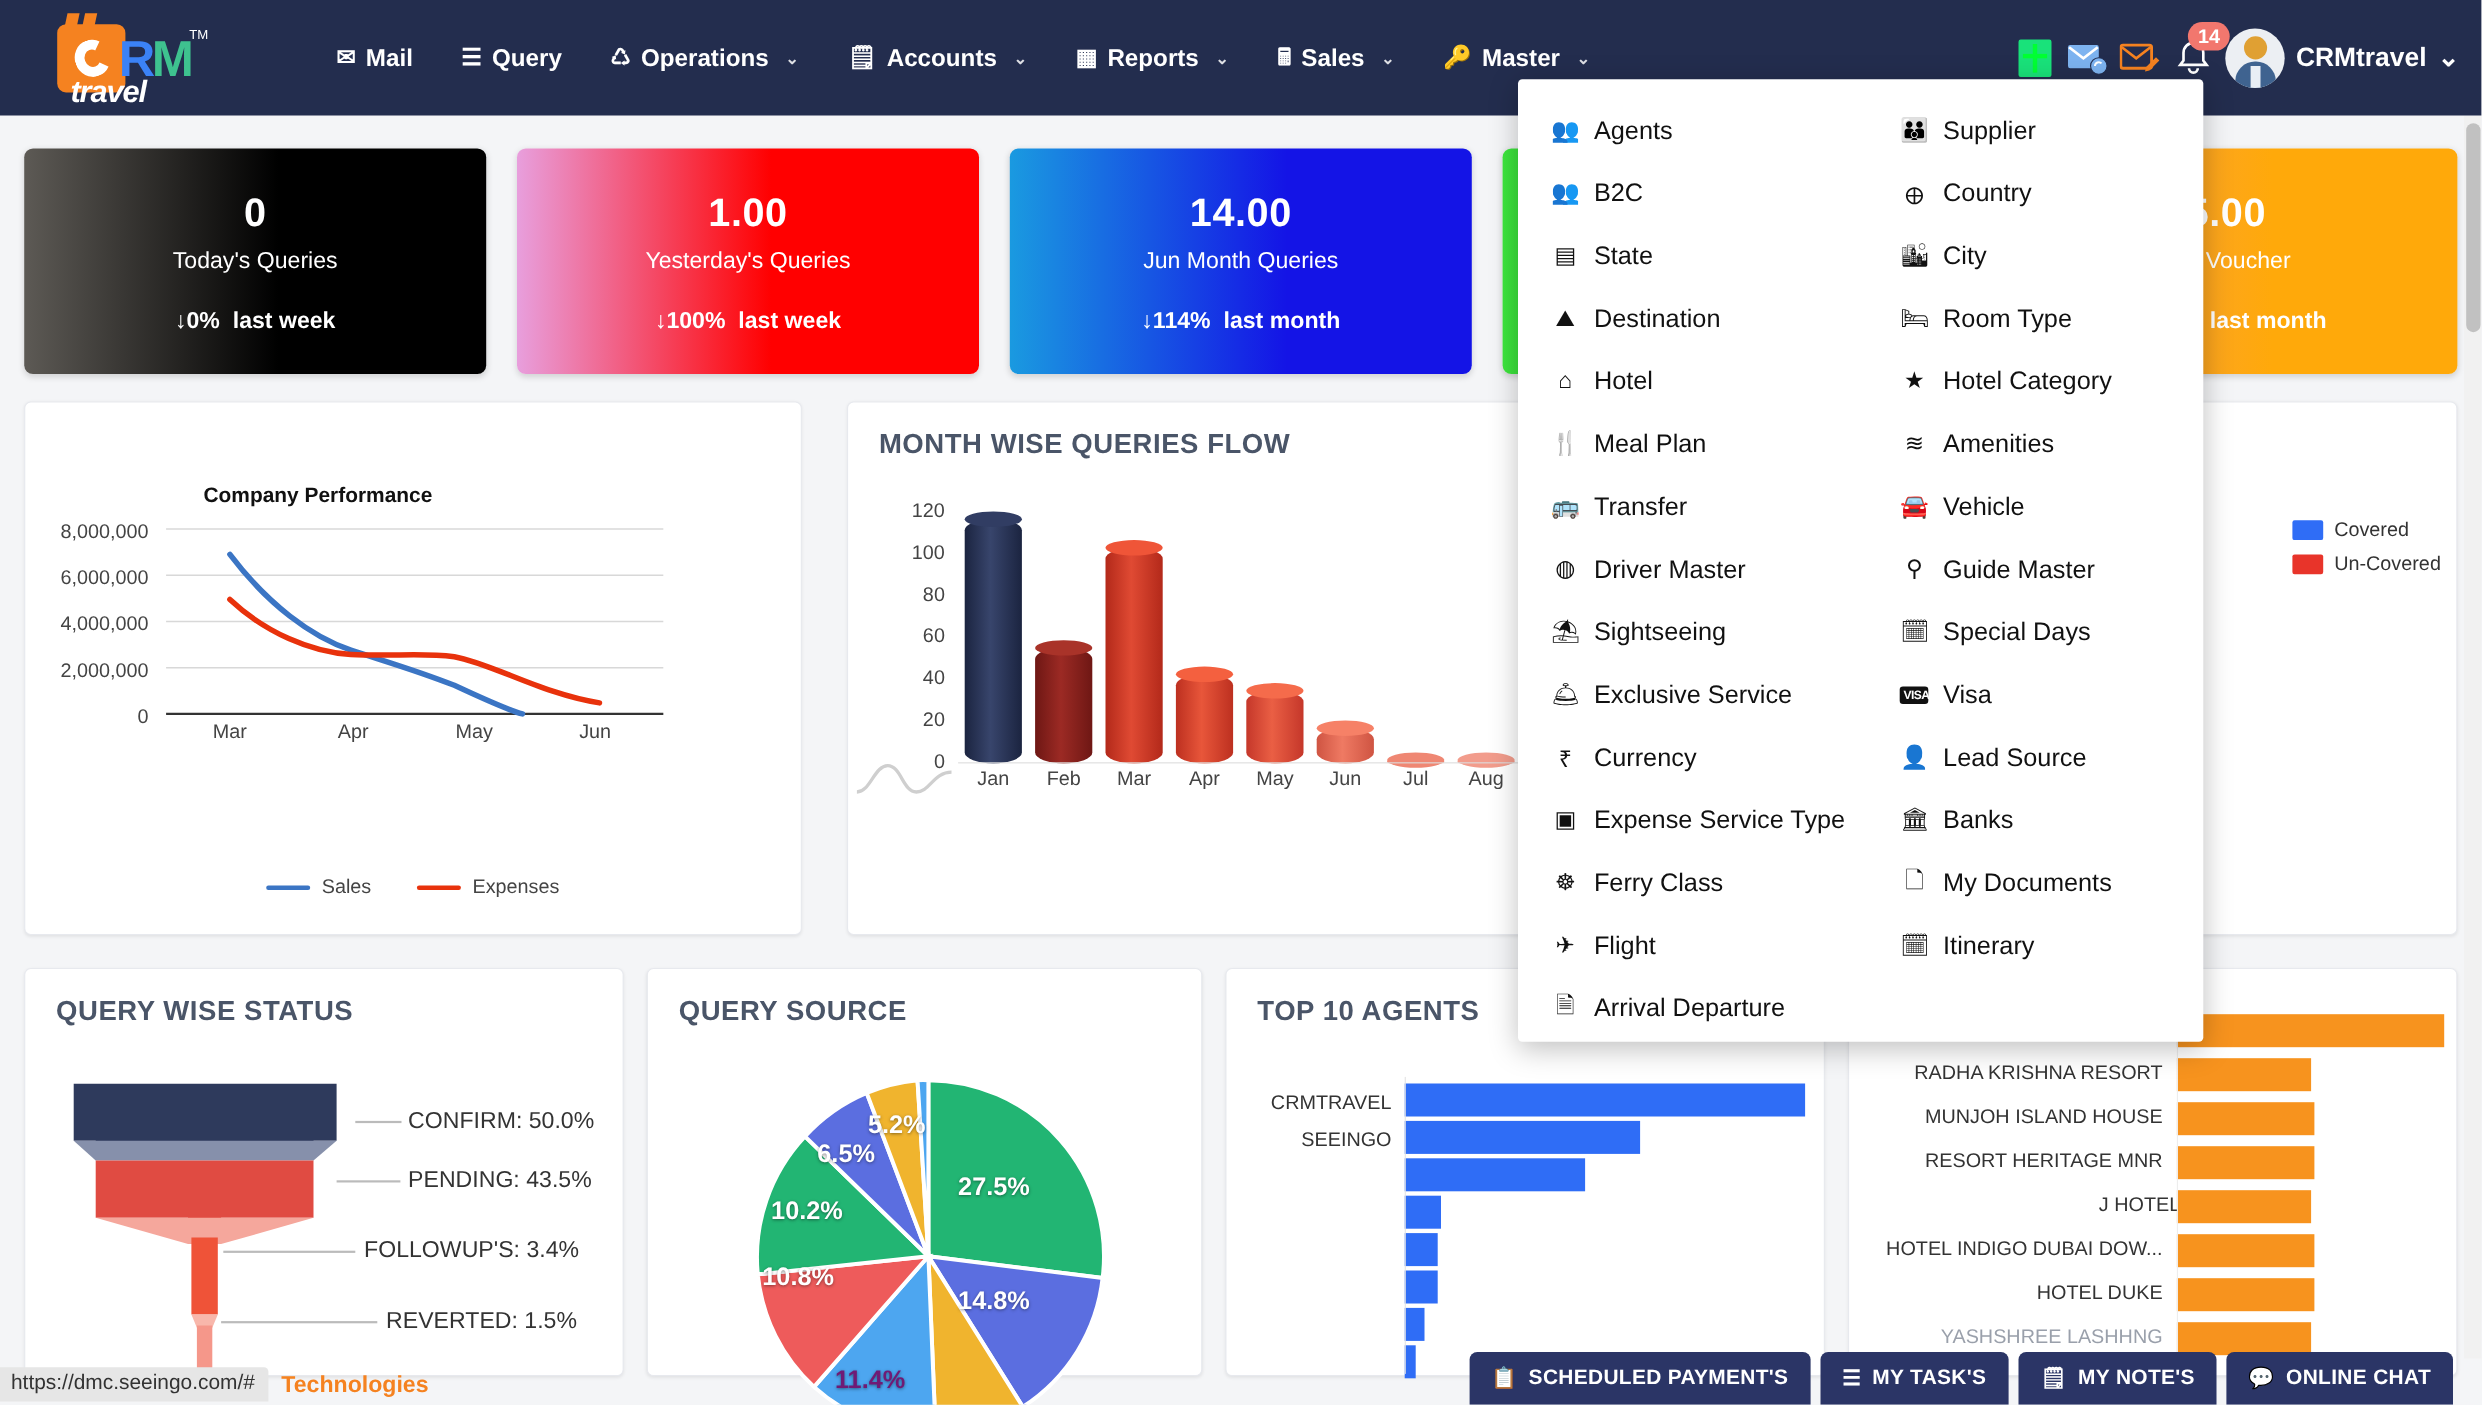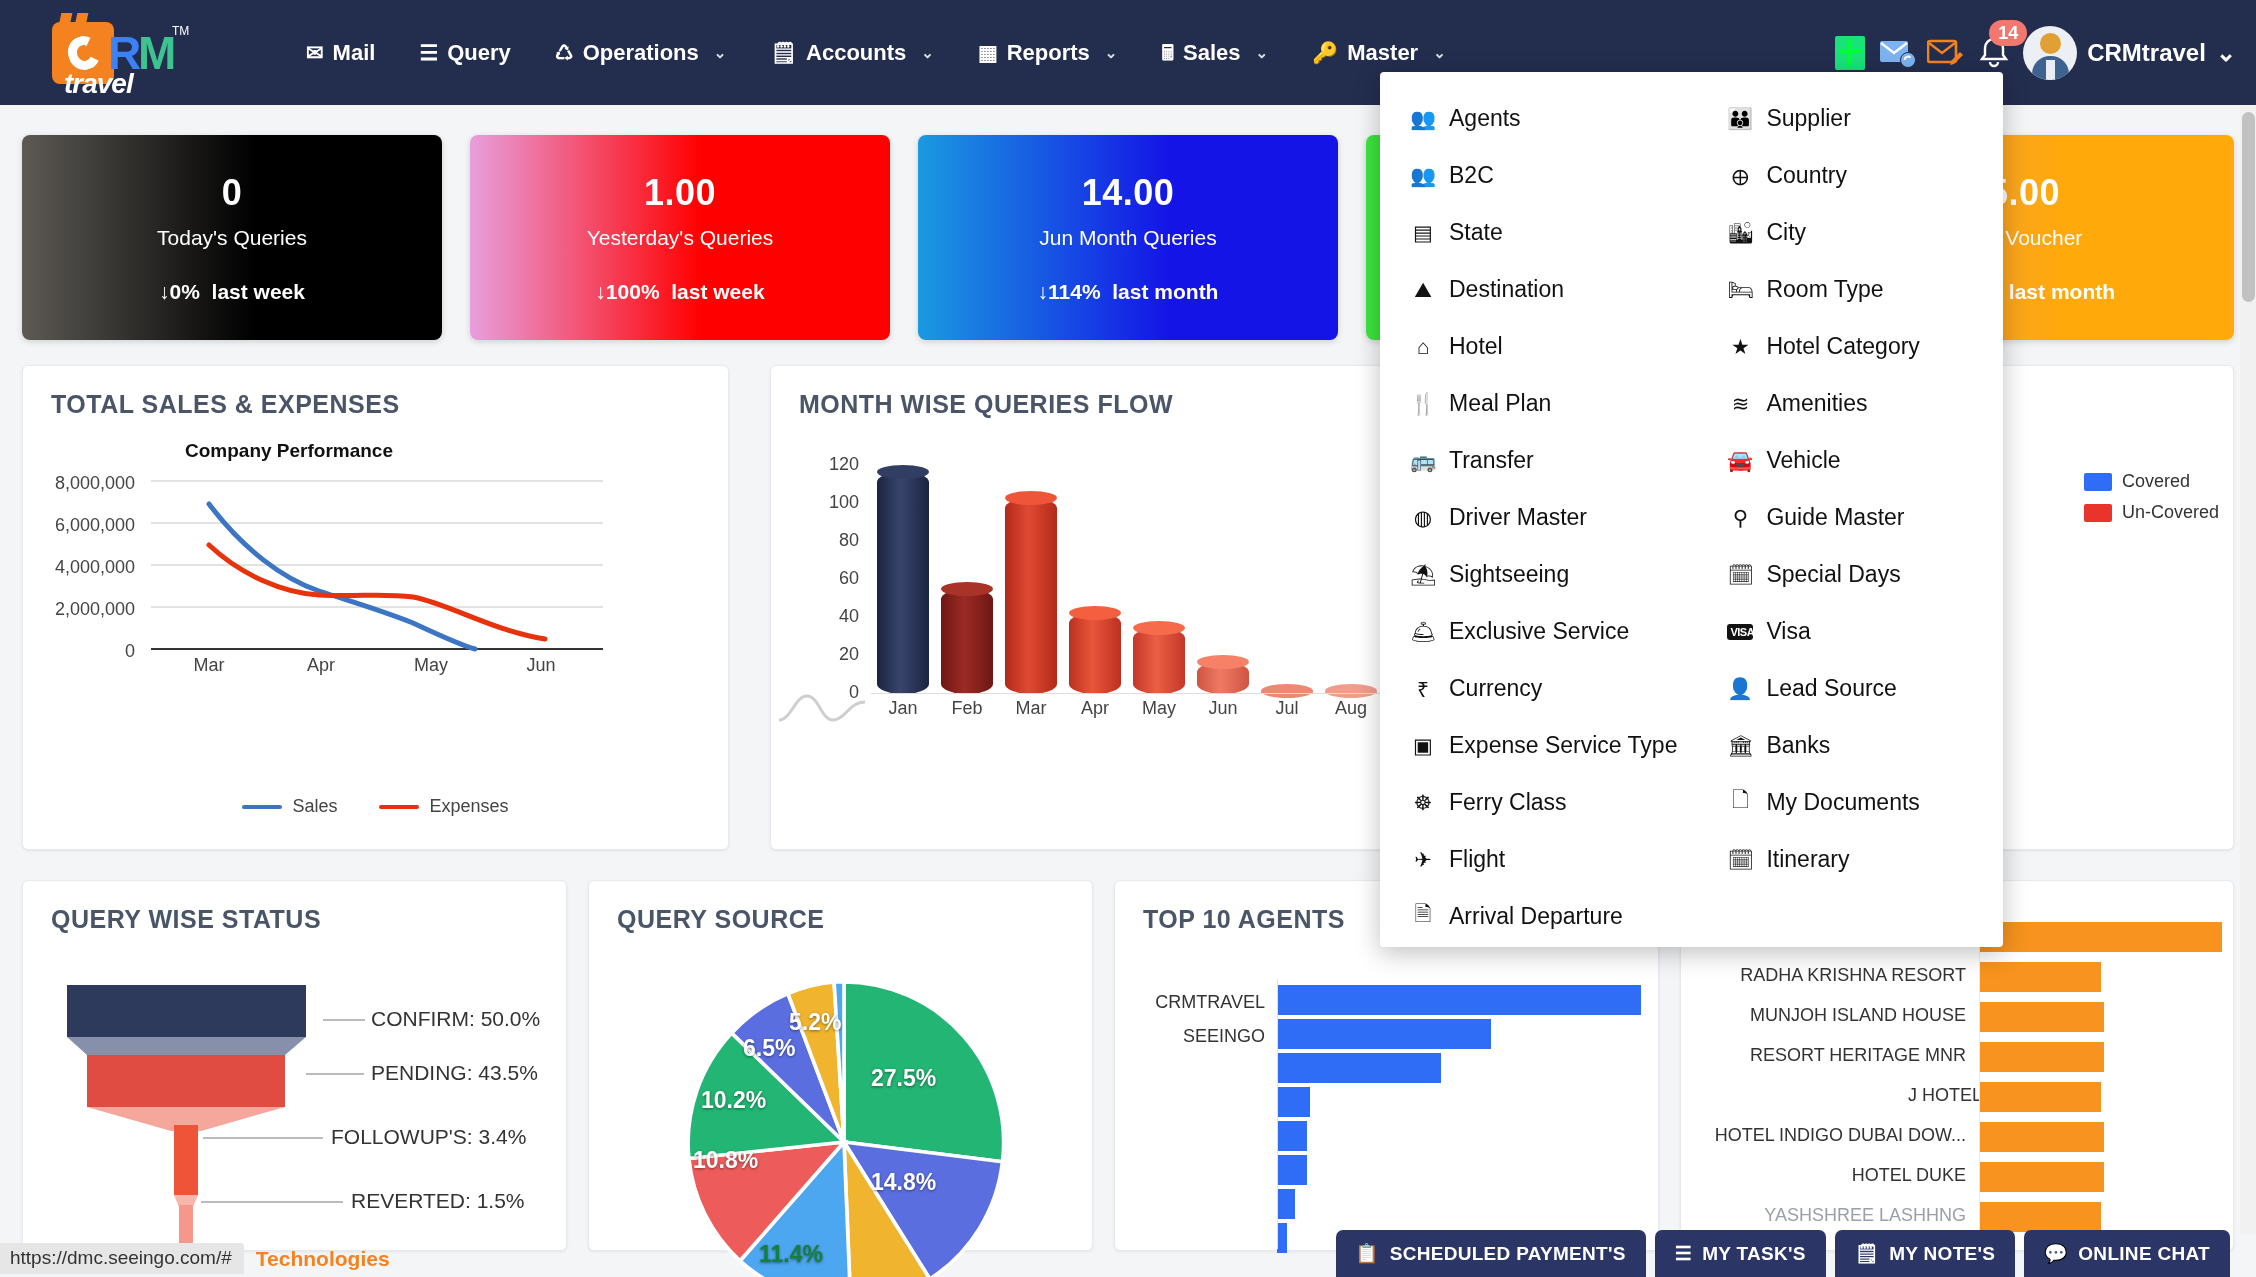--- a/index.html
+++ b/index.html
@@ -398,21 +398,20 @@
       <div class="delta"><span>↓</span><span>220%</span>&nbsp; <span>last month</span></div>
     </div>
     <div class="kpi k5">
       <div class="val">5.00</div>
       <div class="lbl">Jun Voucher</div>
       <div class="delta"><span>↓</span><span>220%</span>&nbsp; <span>last month</span></div>
     </div>
   </div>
 
   <div class="card" id="card-sales">
-    <div class="card-title">TOTAL SALES &amp; EXPENSES</div>
     <div class="line-sub">Company Performance</div>
 
     <div style="position:absolute; left:0; top:105px; width:707px; height:310px;">
 
       <div class="yaxis-lbl" style="left:0px;  top:170px; width:112px;">0</div>
       <div class="yaxis-lbl" style="left:0px;  top:128px; width:112px;">2,000,000</div>
       <div class="yaxis-lbl" style="left:0px;  top:86px;  width:112px;">4,000,000</div>
       <div class="yaxis-lbl" style="left:0px;  top:44px;  width:112px;">6,000,000</div>
       <div class="yaxis-lbl" style="left:0px;  top:2px;   width:112px;text-align:right;">8,000,000</div>
 
@@ -575,21 +574,21 @@
           <path d="M100 100 L104 197 A97 97 0 0 1 37 172 Z" fill="#4da6f0"></path>
           <path d="M100 100 L37 172 A97 97 0 0 1 6 110 Z" fill="#ee5b5b"></path>
           <path d="M100 100 L6 110 A97 97 0 0 1 32 34 Z" fill="#22b573"></path>
           <path d="M100 100 L32 34 A97 97 0 0 1 66 10 Z" fill="#5b6ee0"></path>
           <path d="M100 100 L66 10 A97 97 0 0 1 94 3 Z" fill="#f0b42e"></path>
           <path d="M100 100 L94 3 A97 97 0 0 1 100 3 Z" fill="#4da6f0"></path>
         </g>
       </svg>
       <div style="position:absolute; left:192px; top:88px; color:#fff; font-size:23px; font-weight:600; text-shadow:0 1px 3px rgba(0,0,0,.45);">27.5%</div>
       <div style="position:absolute; left:192px; top:192px; color:#fff; font-size:23px; font-weight:600; text-shadow:0 1px 3px rgba(0,0,0,.45);">14.8%</div>
-      <div style="position:absolute; left:80px; top:264px; color:#15803d; font-size:23px; font-weight:600; text-shadow:0 1px 3px rgba(0,0,0,.45);">11.4%</div>
+      <div style="position:absolute; left:80px; top:264px; color:#701a75; font-size:23px; font-weight:600; text-shadow:0 1px 3px rgba(0,0,0,.45);">11.4%</div>
       <div style="position:absolute; left:14px; top:170px; color:#fff; font-size:23px; font-weight:600; text-shadow:0 1px 3px rgba(0,0,0,.45);">10.8%</div>
       <div style="position:absolute; left:22px; top:110px; color:#fff; font-size:23px; font-weight:600; text-shadow:0 1px 3px rgba(0,0,0,.45);">10.2%</div>
       <div style="position:absolute; left:64px; top:58px; color:#fff; font-size:23px; font-weight:600; text-shadow:0 1px 3px rgba(0,0,0,.45);">6.5%</div>
       <div style="position:absolute; left:110px; top:32px; color:#fff; font-size:23px; font-weight:600; text-shadow:0 1px 3px rgba(0,0,0,.45);">5.2%</div>
     </div>
   </div>
 
   <div class="card" id="card-agents">
     <div class="card-title">TOP 10 AGENTS</div>
     <div style="position:absolute; left:0; top:80px; width:545px; height:290px;">

